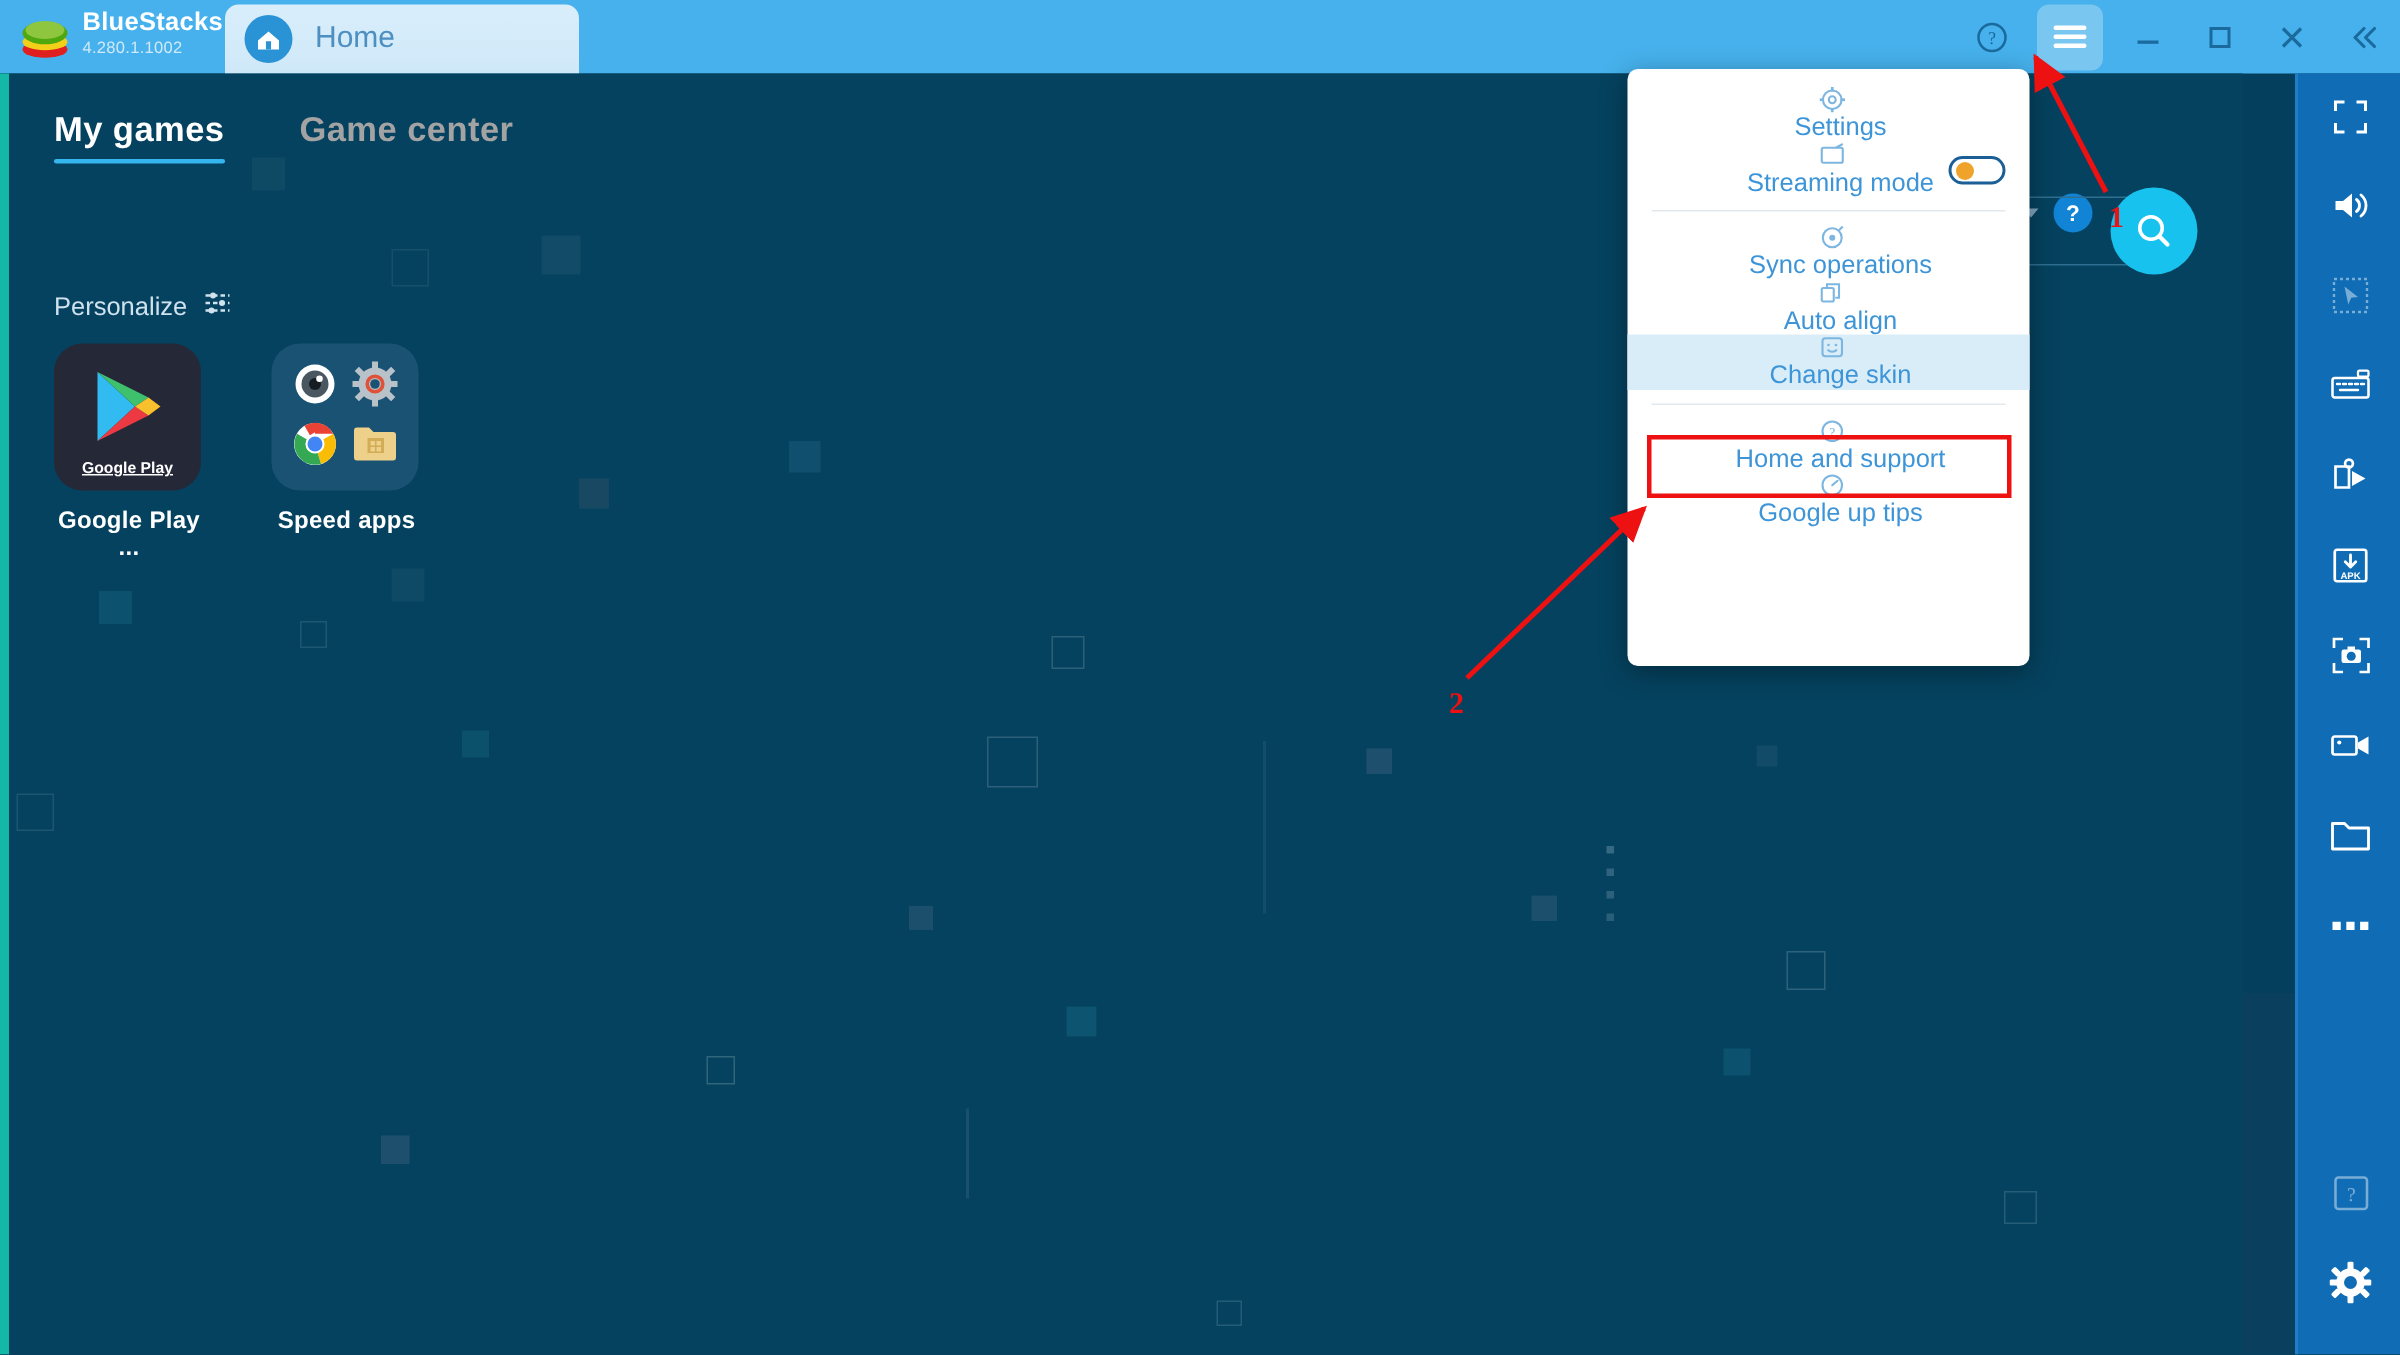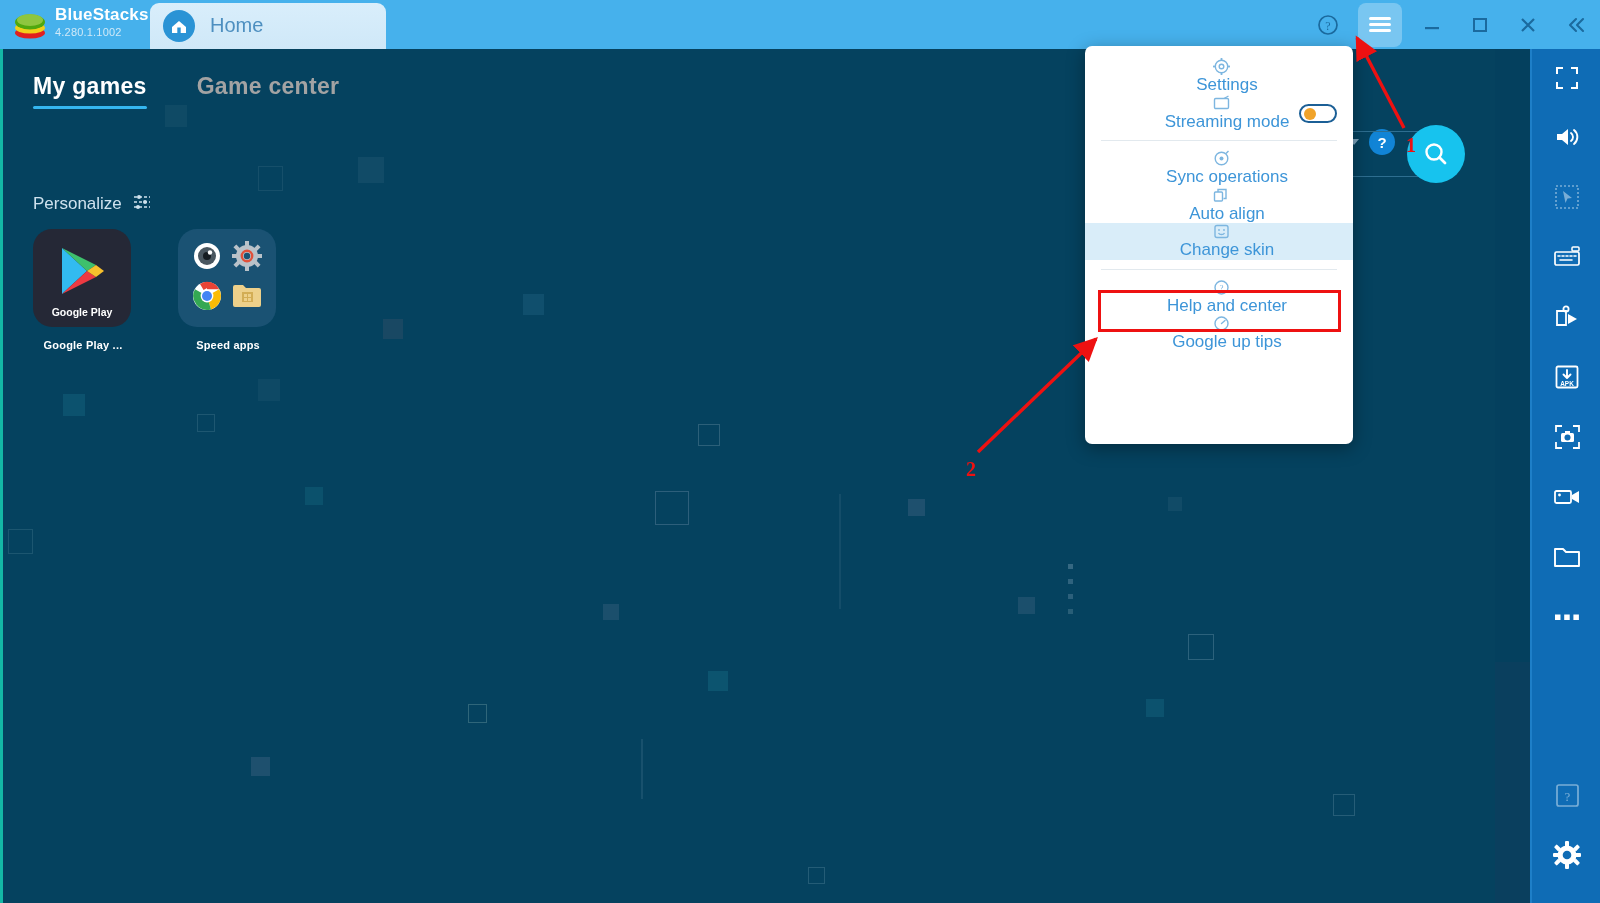--- a/index.html
+++ b/index.html
@@ -60,21 +60,21 @@
     width:70px; height:60px; display:flex; align-items:center; justify-content:center;
     cursor:pointer;
   }
   .sb-item.dim{ opacity:.55; }
   .sb-item svg{ display:block; }
 
   
   .main{
     position:absolute; left:0; top:49px; width:1495px; height:854px;
     background:#05425f;
-    border-left:3px solid #14b8a6;
+    border-left:6px solid #14b8a6;
     overflow:hidden;
   }
   .bgdeco{ position:absolute; inset:0; pointer-events:none; }
   .sq{ position:absolute; }
 
   .tabs{ position:absolute; left:30px; top:24px; display:flex; align-items:flex-end; }
   .tab{
     font-size:23px; font-weight:bold; letter-spacing:.3px; cursor:pointer; position:relative;
     padding-bottom:9px;
   }
@@ -89,26 +89,26 @@
     position:absolute; left:30px; top:145px; display:flex; align-items:center; gap:11px;
   }
   .personalize .ptxt{ color:#cfe2ee; font-size:17px; }
 
   .applist{ position:absolute; left:30px; top:180px; display:flex; gap:45px; }
   .app{ width:100px; text-align:center; cursor:pointer; }
   .app .tile{
     width:98px; height:98px; border-radius:19px; position:relative; overflow:hidden;
   }
   .app .name{
-    margin-top:12px; color:#ffffff; font-size:11px; font-weight:bold; letter-spacing:.2px;
+    margin-top:12px; color:#ffffff; font-size:16px; font-weight:bold; letter-spacing:.2px;
   }
   .tile-gp{ background:#252836; display:flex; align-items:center; justify-content:center; }
   .tile-gp .gptext{
     position:absolute; bottom:9px; left:0; width:100%; 
-    color:#fff; font-size:10.5px; font-weight:bold;
+    color:#fff; font-size:10.5px; font-weight:bold;text-decoration:underline;
   }
   .tile-sys{ background:#1a5273; display:grid; grid-template-columns:1fr 1fr; place-items:center; padding:9px; }
 
   .top-right-icons{
     position:absolute; right:100px; top:78px; display:flex; align-items:center; gap:10px;
   }
   .fb{
     width:30px; height:30px; border-radius:50%; background:#3b5a9a;
     display:flex; align-items:center; justify-content:center; cursor:pointer;
   }
@@ -536,21 +536,21 @@
 
     <div class="msep"></div>
 
     <div class="mi">
       <span class="icn">
         <svg width="17" height="17" viewBox="0 0 17 17">
             <circle cx="8.5" cy="8.5" r="6.5" fill="none" stroke="#7db6e0" stroke-width="1.4"></circle>
             <text x="8.5" y="12.3" font-size="9" fill="#7db6e0" text-anchor="middle" font-family="Liberation Serif, serif">?</text>
           </svg>
       </span>
-      <span class="mlabel">Help and center</span>
+      <span class="mlabel">Home and support</span>
     </div>
 
     <div class="mi">
       <span class="icn">
         <svg width="17" height="17" viewBox="0 0 17 17">
             <circle cx="8.5" cy="8.5" r="6.5" fill="none" stroke="#7db6e0" stroke-width="1.4"></circle>
             <path d="M8.5 8.5 L12 5.5" stroke="#7db6e0" stroke-width="1.4" stroke-linecap="round"></path>
           </svg>
       </span>
       <span class="mlabel">Google up tips</span>

